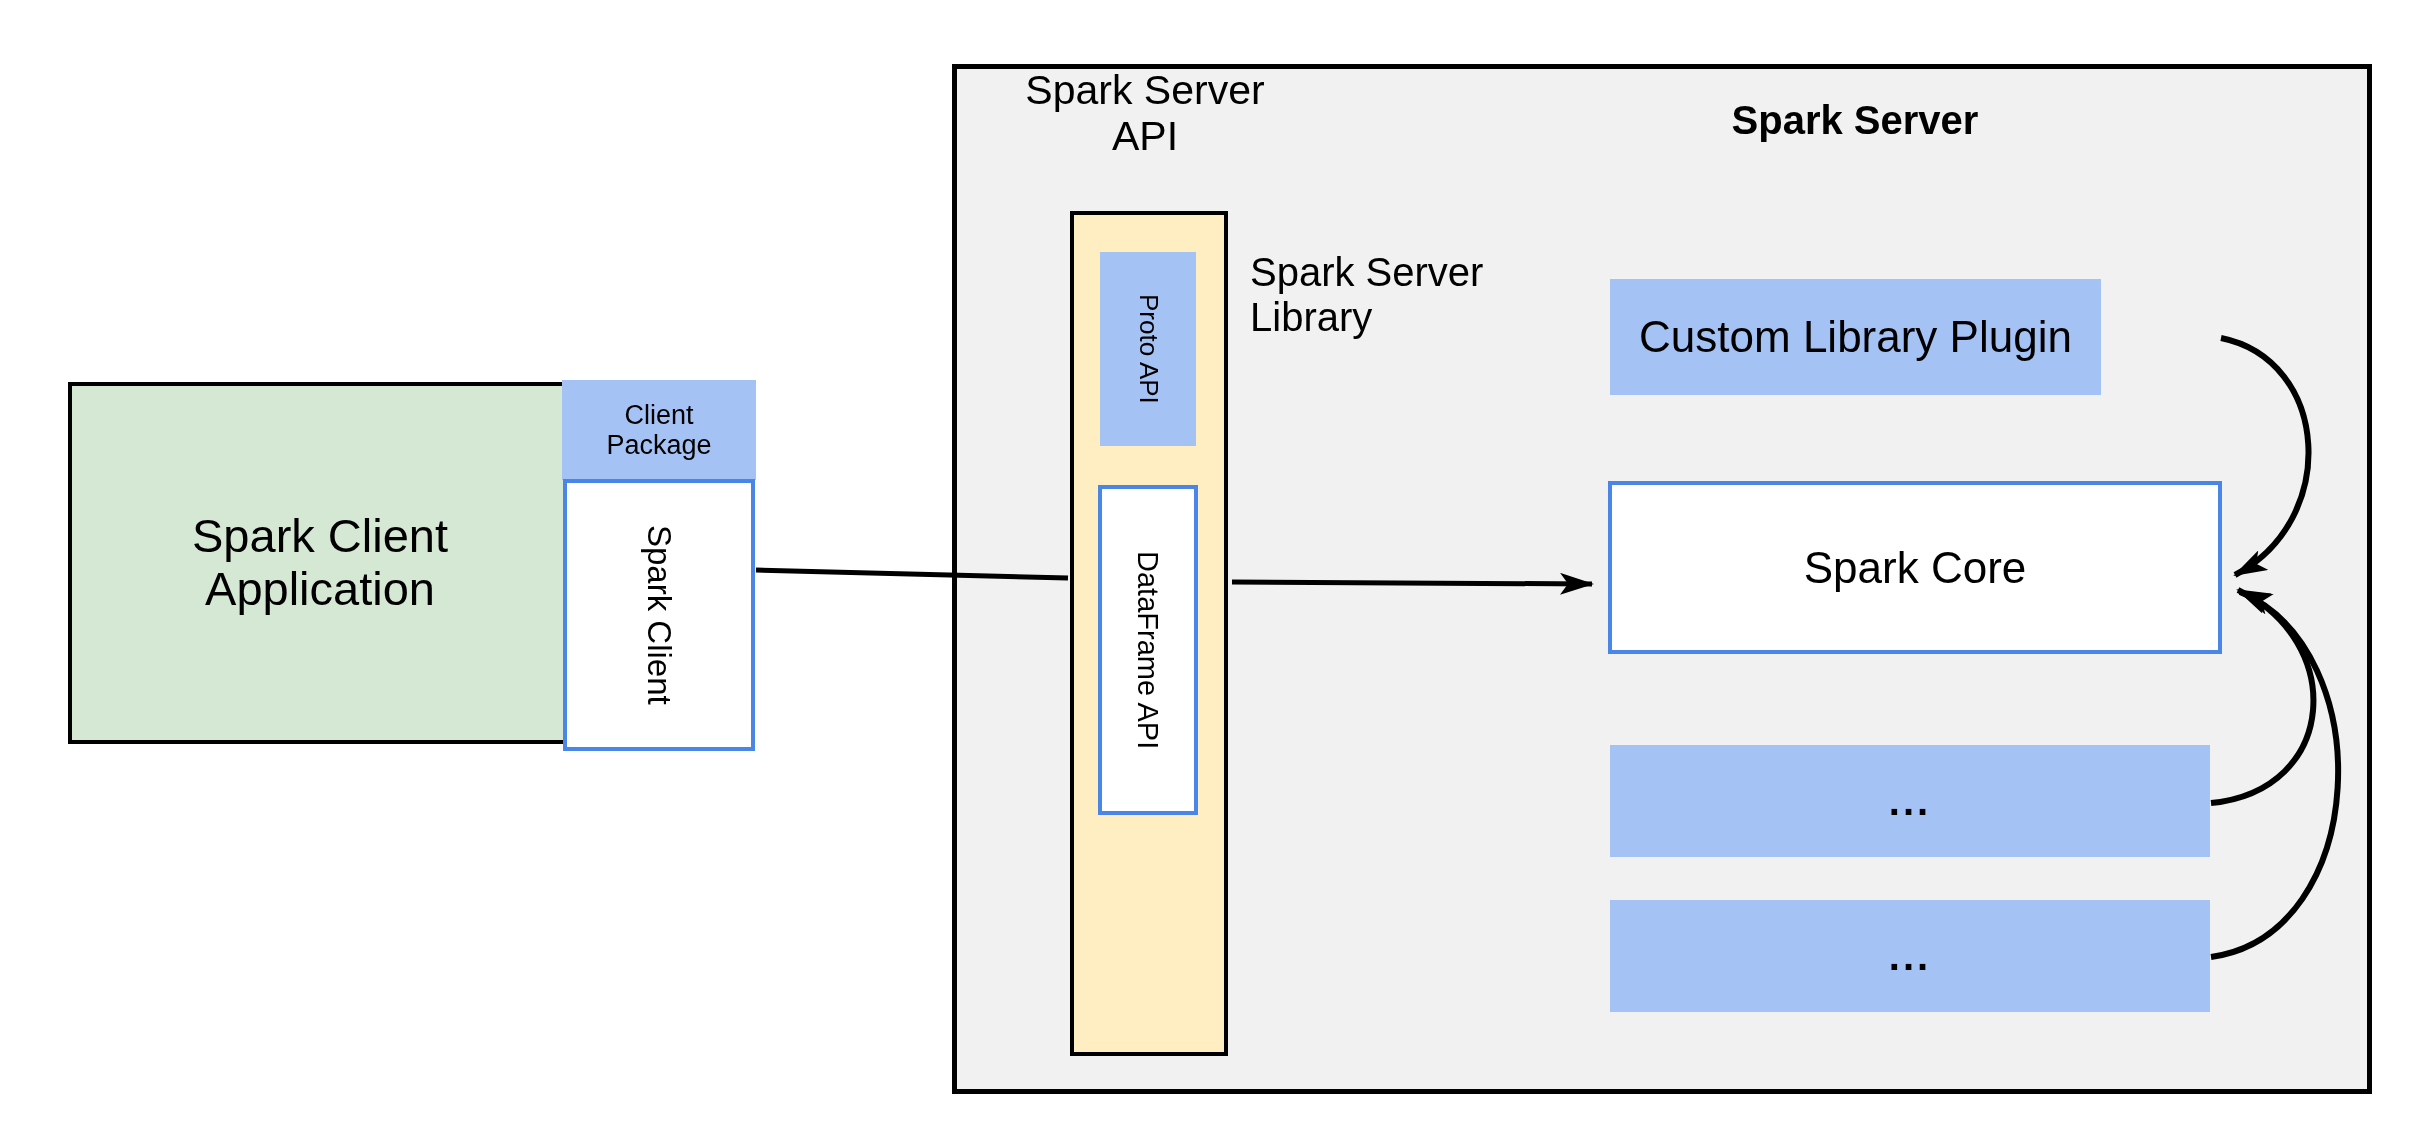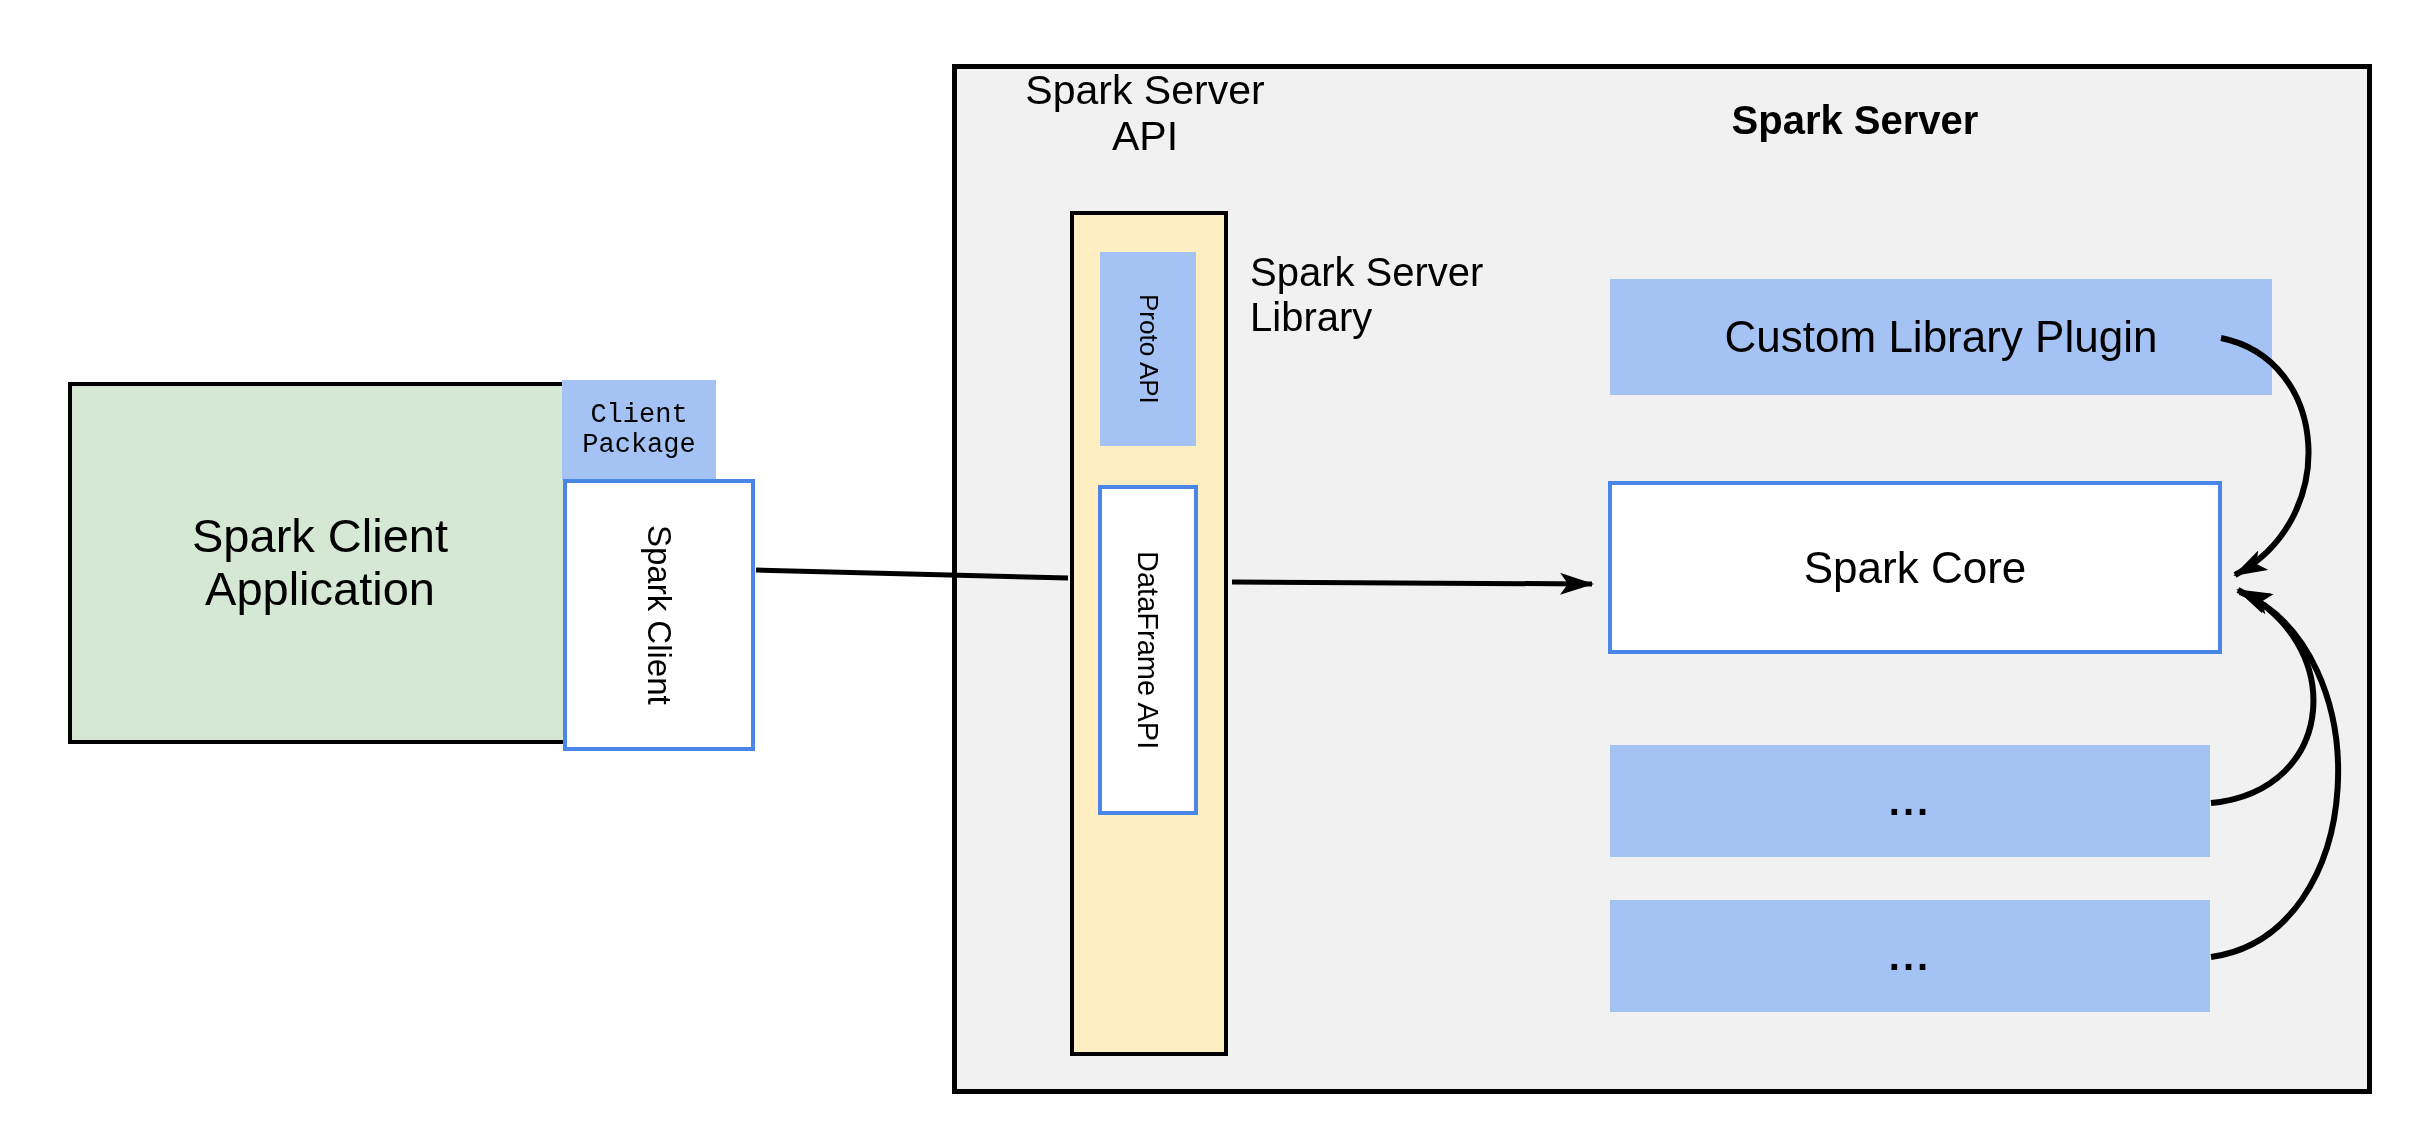--- a/index.html
+++ b/index.html
@@ -40,25 +40,25 @@
   
   #client-app {
     left: 68px; top: 382px;
     width: 504px; height: 362px;
     background: #d5e8d4;
     border: 4px solid #000000;
     font-size: 47px;
   }
   #client-package {
     left: 562px; top: 380px;
-    width: 154px; height: 100px;
+    width: 194px; height: 100px;
     background: #a4c2f4;
     border: 1px solid #a4c2f4;
     font-size: 27px;
-    font-family: Liberation Mono, monospace;
+    font-family: Liberation Sans, sans-serif;
   }
   #spark-client {
     left: 563px; top: 479px;
     width: 192px; height: 272px;
     background: #ffffff;
     border: 4px solid #4a86e8;
     font-size: 33px;
   }
   .vert-cw {
     writing-mode: vertical-rl;
@@ -114,21 +114,21 @@
     left: 1098px; top: 485px;
     width: 100px; height: 330px;
     background: #ffffff;
     border: 4px solid #4a86e8;
     font-size: 29px;
   }
 
   
   #custom-library-plugin {
     left: 1610px; top: 279px;
-    width: 662px; height: 116px;
+    width: 491px; height: 116px;
     background: #a4c2f4;
     border: 1px solid #a4c2f4;
     font-size: 44px;
   }
   #spark-core {
     left: 1608px; top: 481px;
     width: 614px; height: 173px;
     background: #ffffff;
     border: 4px solid #4a86e8;
     font-size: 44px;

